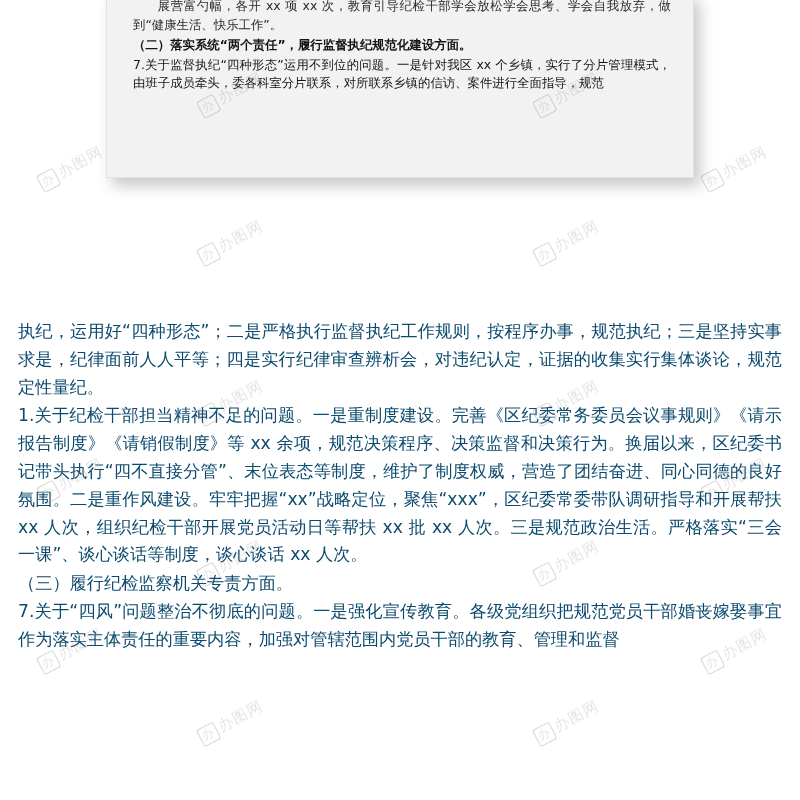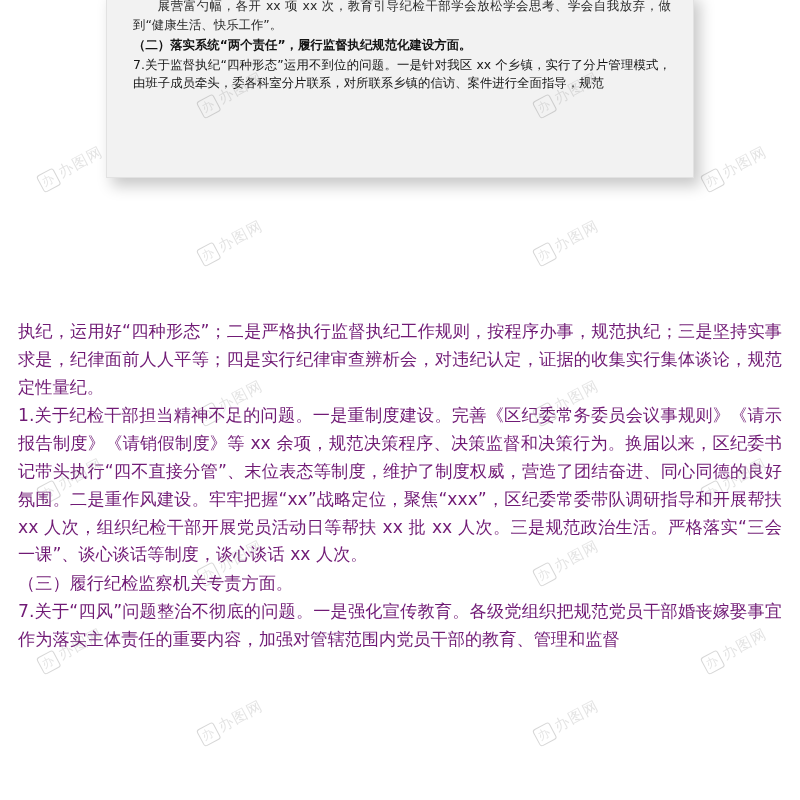--- a/index.html
+++ b/index.html
@@ -53,21 +53,21 @@
 
   
   .doc-body {
     position: absolute;
     left: 18px;
     top: 318px;
     width: 764px;
     font-family: "DejaVu Sans", "Liberation Sans", sans-serif;
     font-size: 17.2px;
     line-height: 1.62;
-    color: #701a75;
+    color: #0c4a6e;
     text-align: justify;
   }
   .doc-body p {
     margin: 0 0 0.5px 0;
     text-indent: 0;
   }
   .doc-body p.bold {
     font-weight: normal;
   }
 

